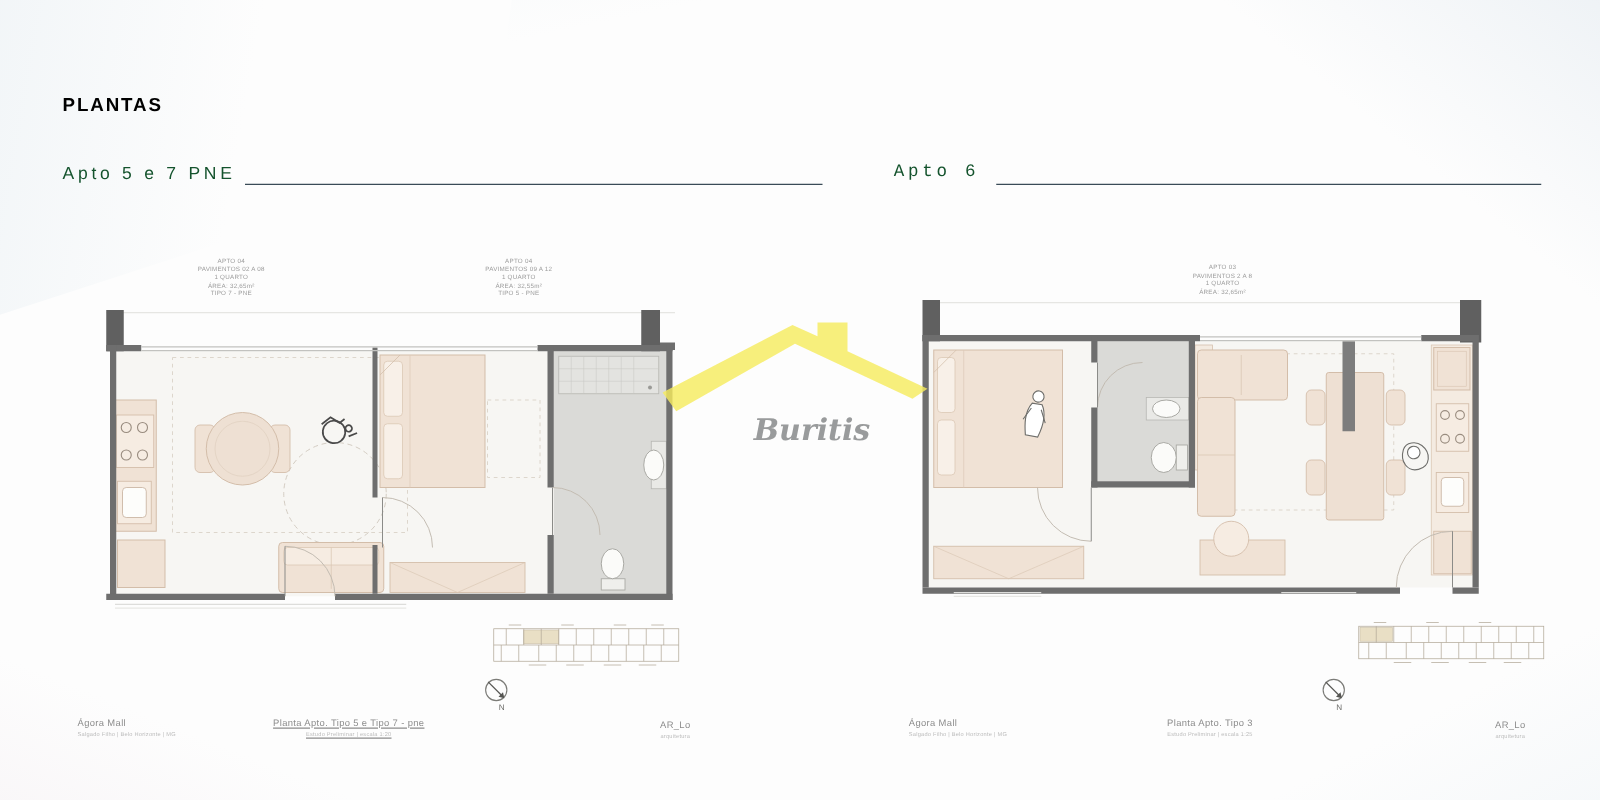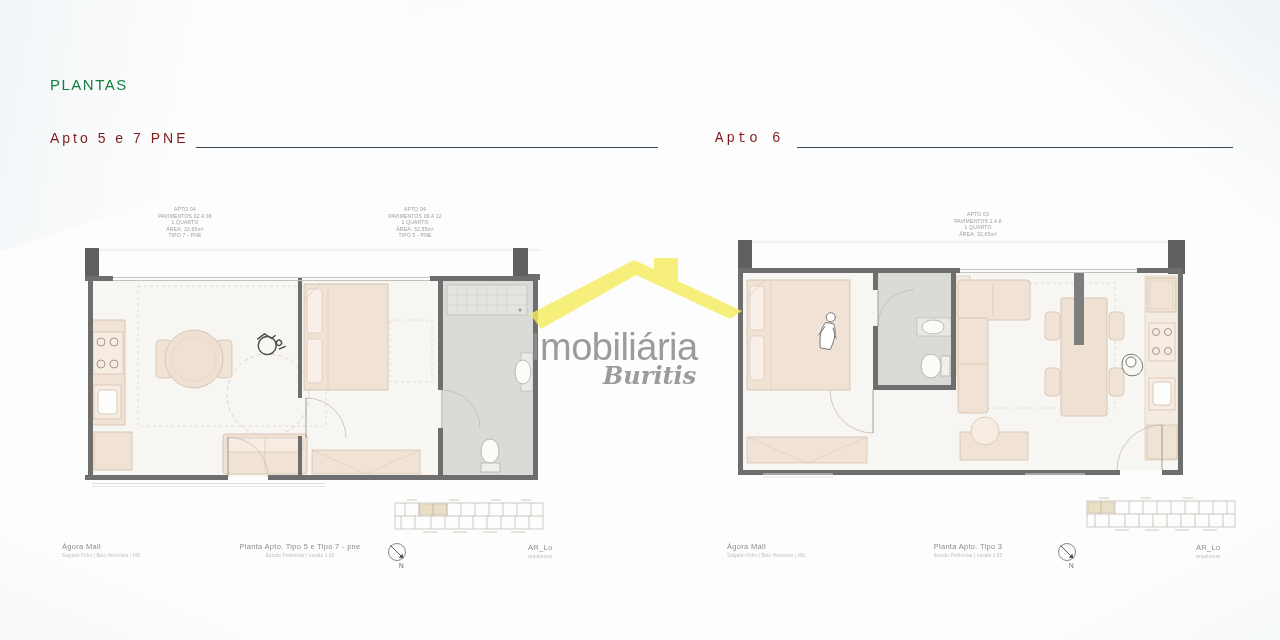--- a/index.html
+++ b/index.html
@@ -12,23 +12,23 @@
     background:linear-gradient(118deg,#eef3f6 18%,rgba(255,255,255,0) 62%);transform:rotate(-18deg);}
   #deco-top{left:420px;top:-210px;width:580px;height:310px;
     background:linear-gradient(160deg,#eff4f7 10%,rgba(255,255,255,0) 55%);transform:rotate(8deg);}
   #deco-tr{right:-170px;top:-130px;width:580px;height:400px;
     background:linear-gradient(205deg,#e7edf2 12%,rgba(255,255,255,0) 60%);transform:rotate(14deg);}
   #deco-bl{left:-190px;bottom:-150px;width:540px;height:400px;
     background:linear-gradient(32deg,#f3edf1 8%,rgba(255,255,255,0) 55%);transform:rotate(-10deg);}
   #deco-br{right:-150px;bottom:-170px;width:540px;height:380px;
     background:linear-gradient(320deg,#ecf2f6 10%,rgba(255,255,255,0) 58%);transform:rotate(12deg);}
 
-  #page-title{position:absolute;left:50px;top:76px;font-size:15px;font-weight:normal;
-    letter-spacing:1.5px;color:#15803d;}
-  .section-head{position:absolute;top:130px;font-size:14px;letter-spacing:3px;color:#7f1d1d;}
+  #page-title{position:absolute;left:50px;top:76px;font-size:15px;font-weight:bold;
+    letter-spacing:1.5px;color:#000000;}
+  .section-head{position:absolute;top:130px;font-size:14px;letter-spacing:3px;color:#14532d;}
   #left-head{left:50px;}
   #right-head{left:715px;font-family:Liberation Mono, monospace;}
   .head-rule{position:absolute;top:147px;height:1px;background:#3a4b57;}
   #left-rule{left:196px;width:462px;}
   #right-rule{left:797px;width:436px;}
 
   .anno{position:absolute;top:206px;width:130px;text-align:center;font-size:5px;
     line-height:6.5px;color:#9b9b9b;letter-spacing:.2px;}
   #anno-l1{left:120px;}
   #anno-l2{left:350px;}
@@ -38,25 +38,25 @@
   #plan-left{left:80px;top:240px;}
   #plan-right{left:725px;top:228px;}
   .keyplan{position:absolute;}
   #keyplan-left{left:393px;top:496px;}
   #keyplan-right{left:1085px;top:494px;}
   .compass{position:absolute;}
   #compass-left{left:386px;top:541px;}
   #compass-right{left:1056px;top:541px;}
 
   .cap{position:absolute;color:#8c8c8c;}
-  .cap .t{font-size:7.5px;letter-spacing:.3px;}
+  .cap .t{font-size:7.5px;letter-spacing:.3px;margin-top:32px;}
   .cap .s{font-size:4.5px;color:#bcbcbc;margin-top:2px;letter-spacing:.2px;}
   .cap.center{text-align:center;width:160px;}
   #cap-l-project{left:62px;top:542px;}
-  #cap-l-drawing{left:220px;top:542px;}
+  #cap-l-drawing{left:199px;top:542px;text-decoration:underline;}
   #cap-l-firm{left:528px;top:543px;text-align:center;}
   #cap-r-project{left:727px;top:542px;}
   #cap-r-drawing{left:888px;top:542px;}
   #cap-r-firm{left:1196px;top:543px;text-align:center;}
 
   #watermark{position:absolute;left:530px;top:256px;width:220px;z-index:6;opacity:.88;}
   #wm-line1{font-size:38px;color:#8c8e8f;letter-spacing:-.5px;margin-top:-10px;
     font-family:"Liberation Sans",sans-serif;}
   #wm-line2{font-size:24px;color:#8c8e8f;font-style:italic;font-weight:bold;
     font-family:"DejaVu Serif",serif;margin-left:73px;margin-top:-8px;}
@@ -425,15 +425,14 @@
 </div>
 <div class="cap" id="cap-r-firm">
   <div class="t">AR_Lo</div>
   <div class="s">arquitetura</div>
 </div>
 
 <div id="watermark">
   <svg width="215" height="76" viewBox="0 0 215 76">
     <polygon points="0,58 104,4 124,13 124,2 148,2 148,25 212,55 200,63 106,19 11,73" fill="#f6ec5e" opacity="0.92"></polygon>
   </svg>
-  <div id="wm-line1">Imobiliária</div>
   <div id="wm-line2">Buritis</div>
 </div>
 
 </body></html>

